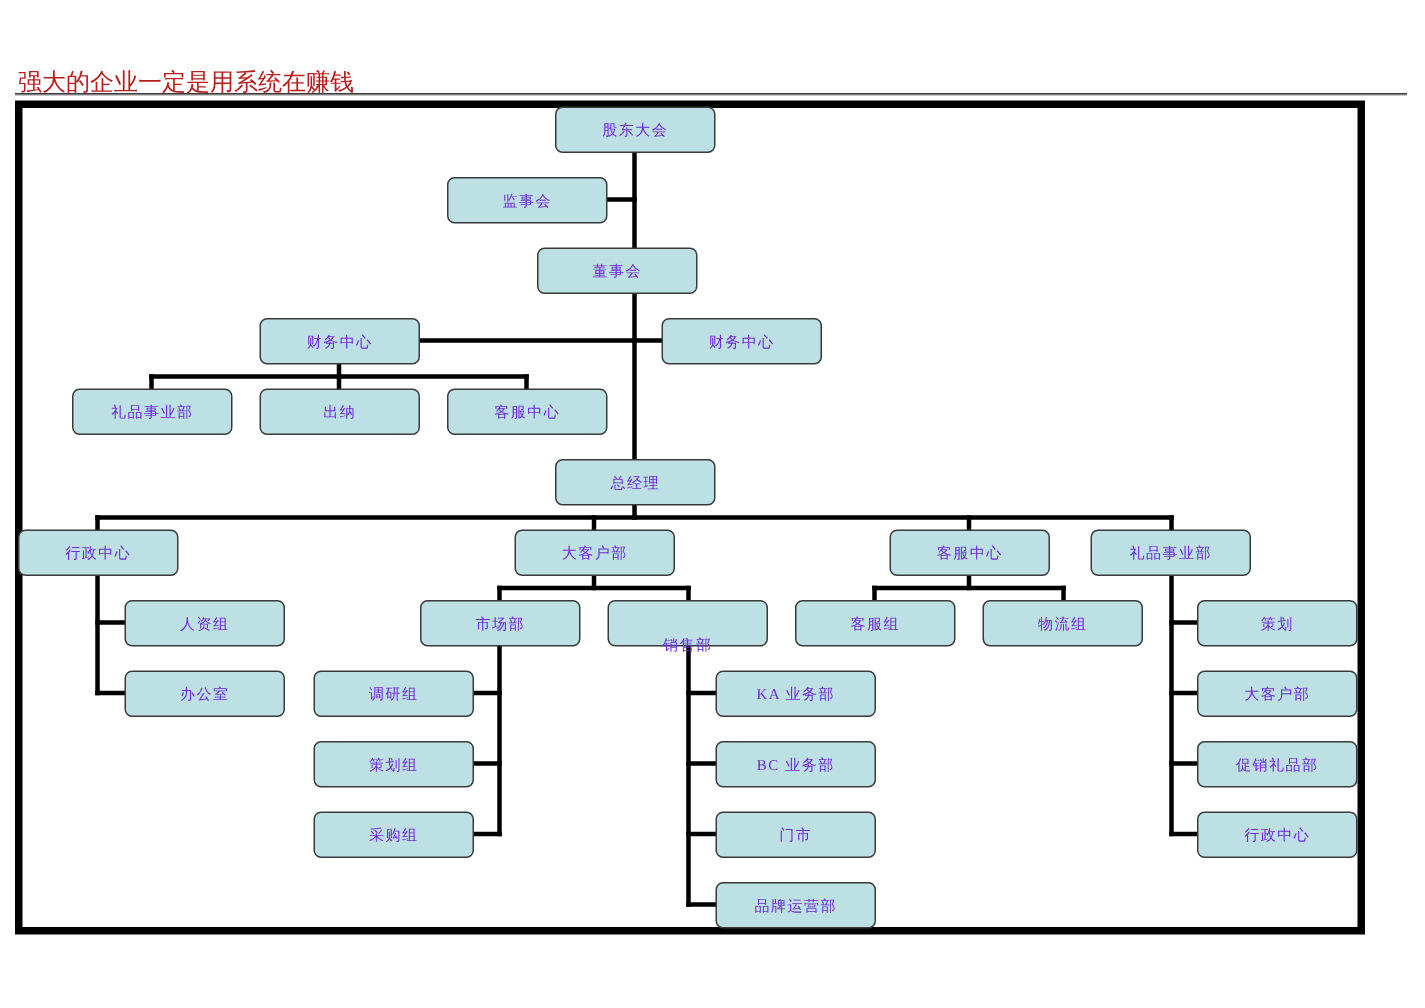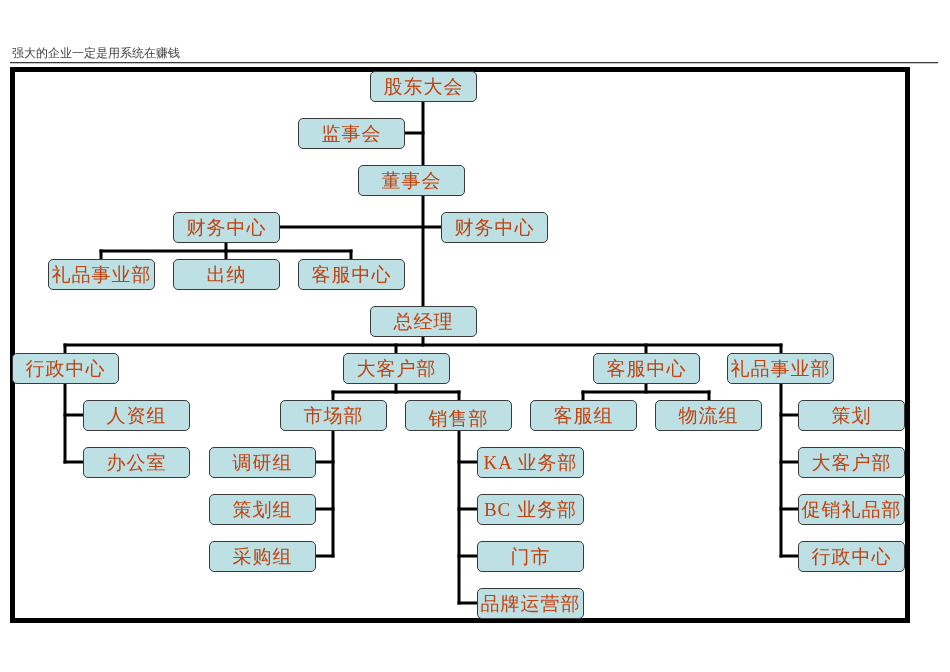--- a/index.html
+++ b/index.html
@@ -1,40 +1,40 @@
 <!DOCTYPE html>
 <html><head>
   <meta charset="utf-8">
   <style>
     html, body { margin: 0; padding: 0; background: #ffffff; }
     body { width: 950px; height: 672px; position: relative; overflow: hidden; font-family: "Liberation Serif", "DejaVu Serif", serif; }
     #page-header-title {
       position: absolute; left: 12px; top: 45px;
       font-family: "Liberation Sans", "DejaVu Sans", sans-serif;
-      font-size: 12px; color: #404040; white-space: nowrap;
+      font-size: 16px; color: #b91c1c; white-space: nowrap;
     }
     #header-rule {
       position: absolute; left: 10px; top: 62px; width: 928px; height: 1px;
       background: #3a3a3a; border-bottom: 1px solid #c8c8c8;
     }
     #chart-frame {
       position: absolute; left: 10px; top: 67px; width: 900px; height: 556px;
       box-sizing: border-box; border: 5px solid #000; background: #fff;
     }
     #connectors { position: absolute; left: 0; top: 0; width: 950px; height: 672px; }
     #connectors line { stroke: #000; stroke-width: 3; stroke-linecap: square; }
     .node {
       position: absolute; width: 107px; height: 31px; box-sizing: border-box;
       background: var(--box-fill, #BCE0E4);
       border: 1px solid var(--box-border, #3a3a3a);
       border-radius: 5px;
       display: flex; align-items: center; justify-content: center;
-      font-size: 19px; color: #c2410c; letter-spacing: 1px; white-space: nowrap;
+      font-size: 10px; color: #6d28d9; letter-spacing: 1px; white-space: nowrap;
     }
-    .node.top-text { align-items: flex-start; padding-top: 5px; }
+    .node.top-text { align-items: flex-start; padding-top: 22px; }
   </style>
 </head>
 <body style="--box-fill: #BCE0E4; --box-border: #3A3A3A;">
 
 <div id="page-header-title">强大的企业一定是用系统在赚钱</div>
 <div id="header-rule"></div>
 
 <div id="chart-frame"></div>
 
 <svg id="connectors" viewBox="0 0 950 672">

